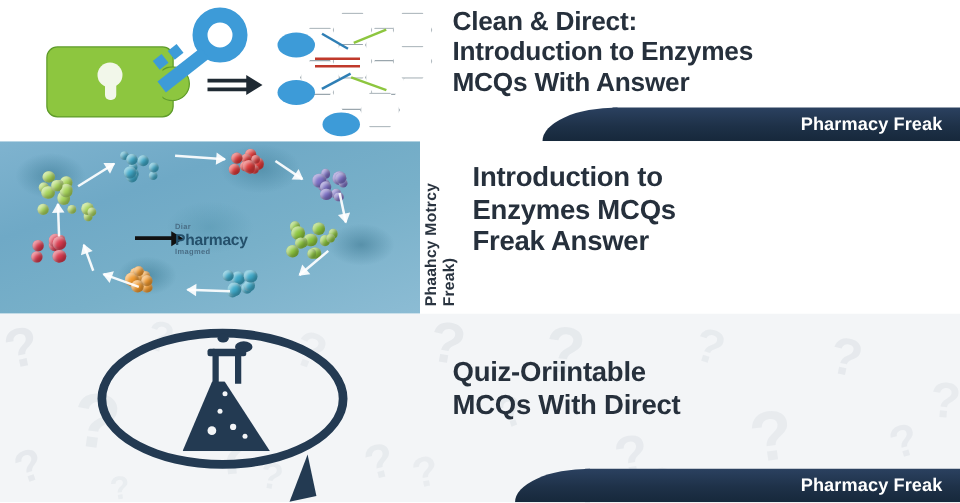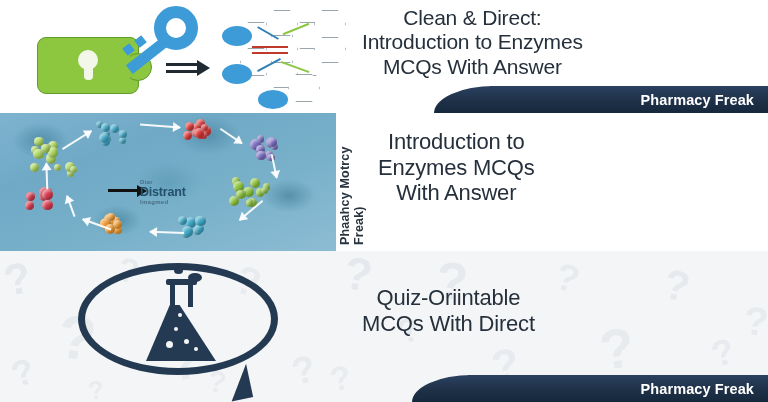--- a/index.html
+++ b/index.html
@@ -31,25 +31,24 @@
           linear-gradient(160deg,#7fb3cf 0%,#6fa9c6 30%,#78b0c9 60%,#8cbcd4 100%);
   }
   .art-3{width:345px;height:151px;background:transparent;}
 
   
   .txtcol{position:absolute;right:0;top:0;width:428px;height:100%;}
 
   .headline{
     position:absolute;
     color:#26303c;
-    font-weight:normal;
+    font-weight:bold;
     letter-spacing:-0.2px;
     line-height:1.16;
     white-space:pre-line;
-    text-align:center;
   }
   .hl-1{left:22px;top:6px;font-size:21px;}
   .hl-2{left:38px;top:16px;font-size:22px;}
   .hl-3{left:22px;top:34px;font-size:22px;}
 
   
   .badge{
     position:absolute;right:0;height:27px;
     background:linear-gradient(180deg,#2b4160 0%,#1e3148 55%,#16283b 100%);
     color:#ffffff;
@@ -337,31 +336,31 @@
           <div class="warr" style="left: 236px; top: 96px; width: 30px; transform: rotate(140deg);"></div>
           <div class="warr" style="left: 150px; top: 118px; width: 34px; transform: rotate(182deg);"></div>
           <div class="warr" style="left: 82px; top: 110px; width: 30px; transform: rotate(200deg);"></div>
           <div class="warr" style="left: 34px; top: 62px; width: 26px; transform: rotate(268deg);"></div>
           <div class="warr" style="left: 60px; top: 92px; width: 22px; transform: rotate(250deg);"></div>
         </div>
 
       <div class="blackarrow"></div>
       <div class="enzlabel">
         <div class="small">Diar</div>
-        <div class="big">Distrant</div>
+        <div class="big">Pharmacy</div>
         <div class="small">Imagmed</div>
       </div>
     </div>
 
     <div class="vwm">Phaahcy Motrcy Freak)</div>
 
     <div class="txtcol">
       <div class="headline hl-2">Introduction to
 Enzymes MCQs
-With Answer</div>
+Freak Answer</div>
 
     </div>
   </div>
 
   <div class="panel panel-3">
 
     <div class="qmarks" id="qm-host">
         <span class="qm" style="left: 4px; top: 6px; font-size: 44px; opacity: 0.55; color: rgb(218, 223, 228); transform: rotate(-12deg);">?</span>
         <span class="qm" style="left: 58px; top: 56px; font-size: 62px; opacity: 0.45; color: rgb(218, 223, 228); transform: rotate(8deg);">?</span>
         <span class="qm" style="left: 12px; top: 104px; font-size: 36px; opacity: 0.5; color: rgb(218, 223, 228); transform: rotate(-18deg);">?</span>

